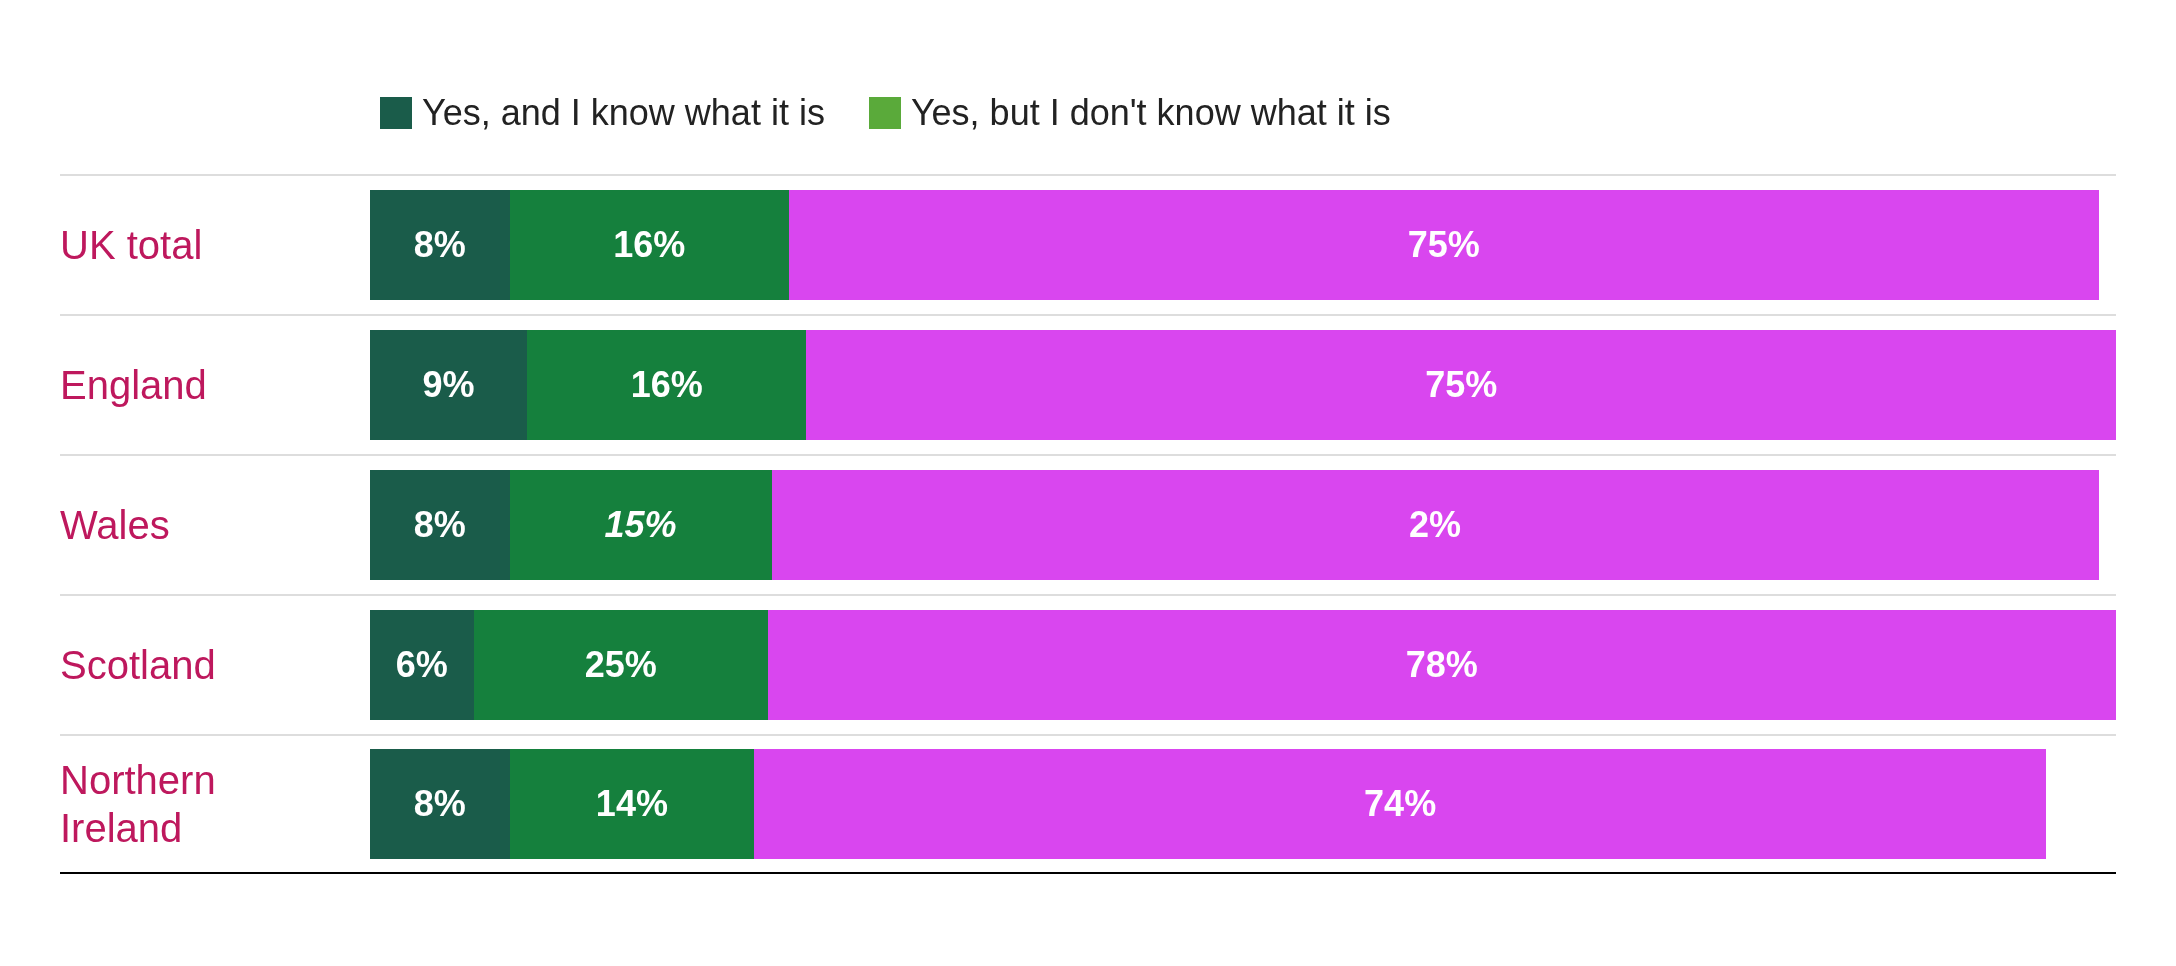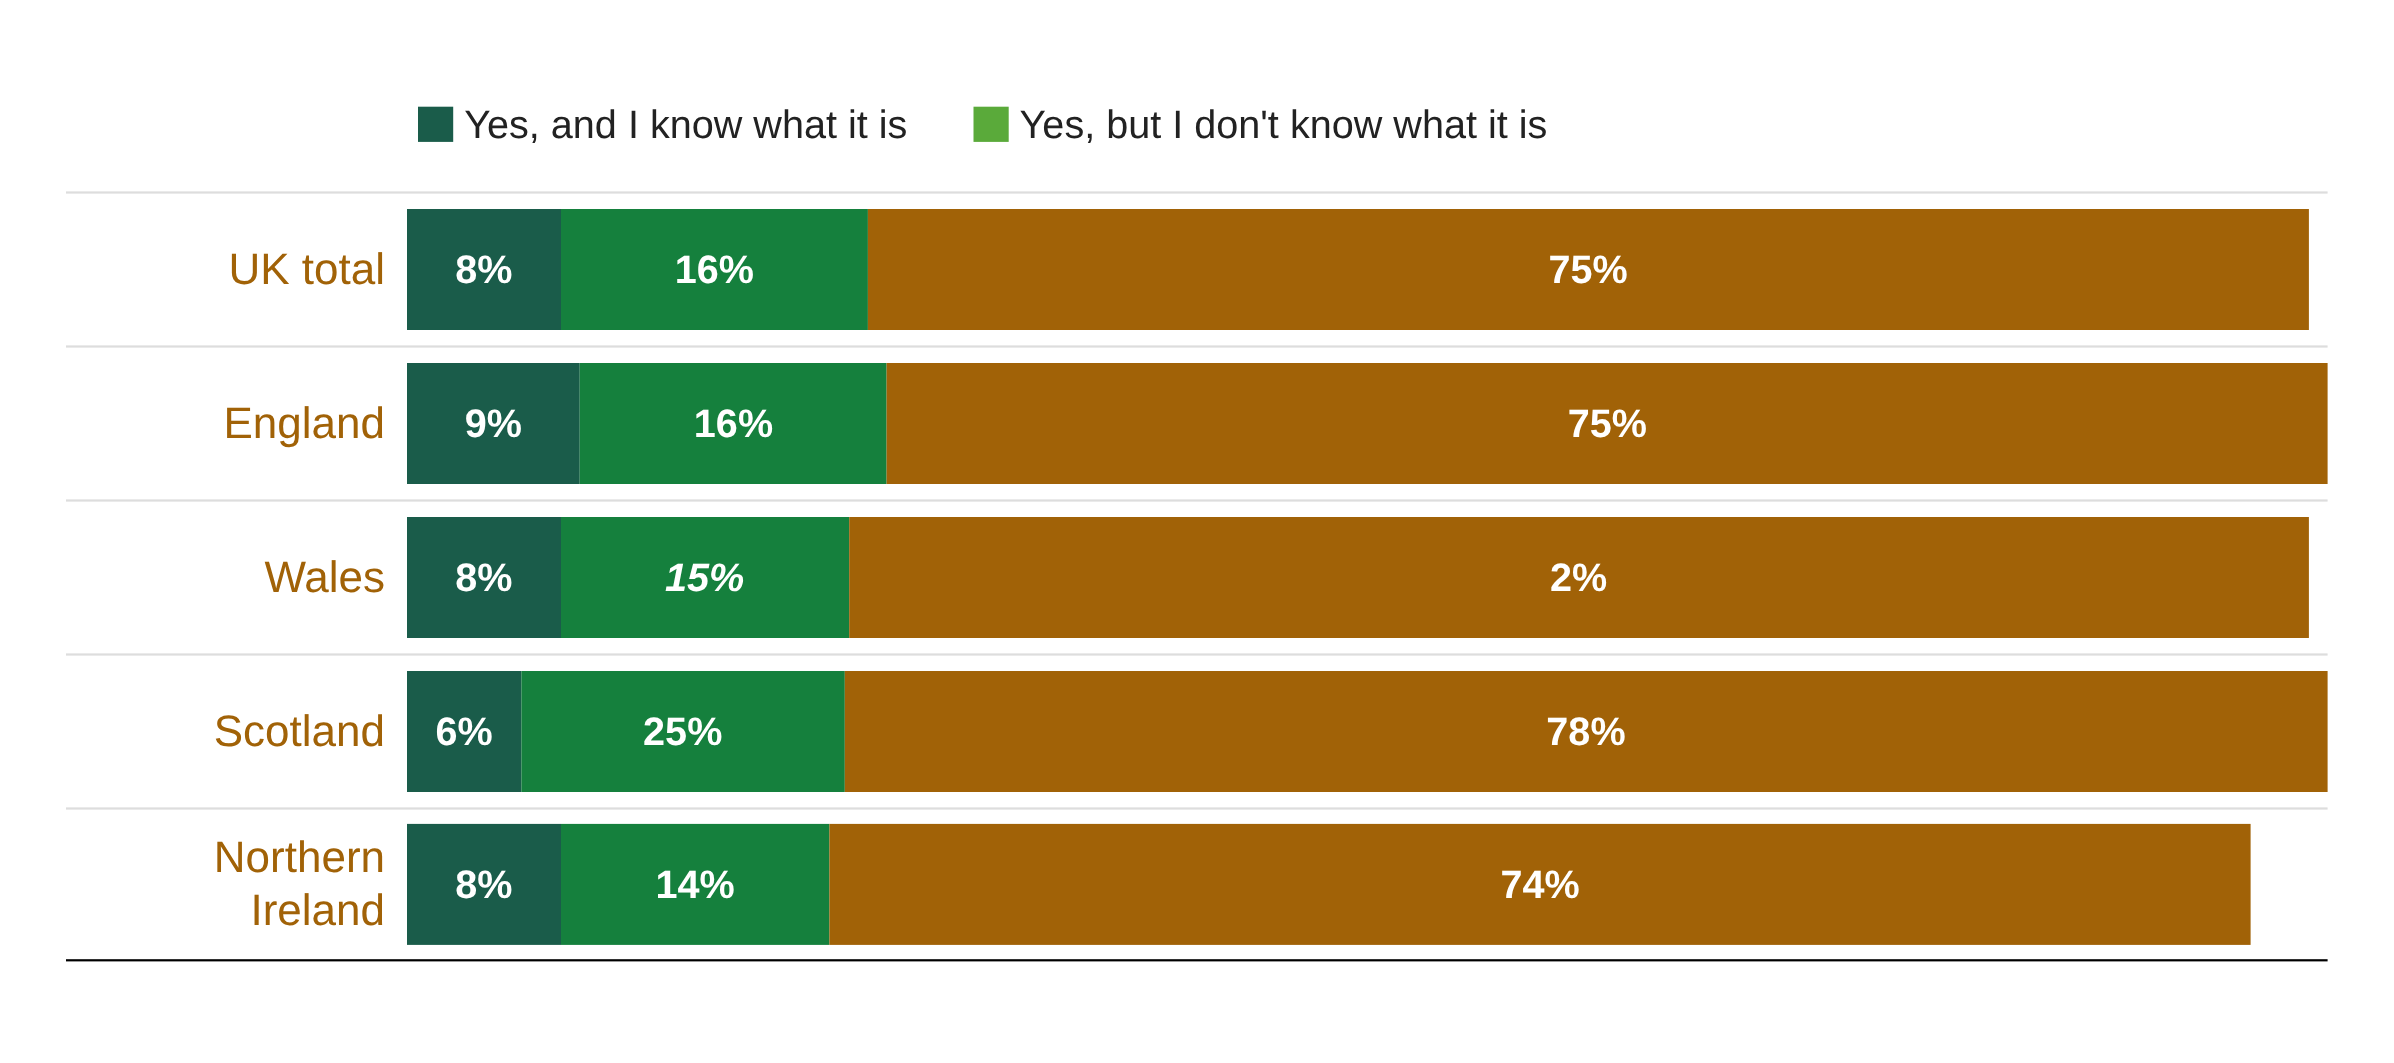--- a/index.html
+++ b/index.html
@@ -18,21 +18,21 @@
     .chart-container {
       width: 100%;
       display: flex;
       flex-direction: column;
       gap: 0;
     }
 
     .legend {
       display: flex;
       flex-wrap: wrap;
-      gap: 12px 60px;
+      gap: 12px 44px;
       margin-bottom: 40px;
       padding-left: 320px;
       align-items: flex-start;
     }
 
     .legend-item {
       display: flex;
       align-items: center;
       gap: 10px;
       font-size: 36px;
@@ -62,23 +62,23 @@
 
     .chart-row:last-child {
       border-bottom: 2px solid #000000;
     }
 
     .row-label {
       width: 310px;
       flex-shrink: 0;
       font-size: 40px;
       font-weight: 400;
-      color: #a16207;
+      color: #be185d;
       padding-right: 20px;
-      text-align: right;
+      text-align: left;
       line-height: 1.2;
     }
 
     .bar-track {
       flex: 1;
       display: flex;
       height: 110px;
     }
 
     .bar-segment {
@@ -93,21 +93,21 @@
 
     .seg-dark-green {
       background-color: #1a5c4a;
     }
 
     .seg-light-green {
       background-color: #15803d;
     }
 
     .seg-pink {
-      background-color: #a16207;
+      background-color: #d946ef;
     }
   </style>
 </head>
 <body>
 
 <div class="chart-container">
   <div class="legend">
 
   <div class="legend-item">
         <div class="legend-swatch" style="background-color: rgb(26, 92, 74);"></div>

